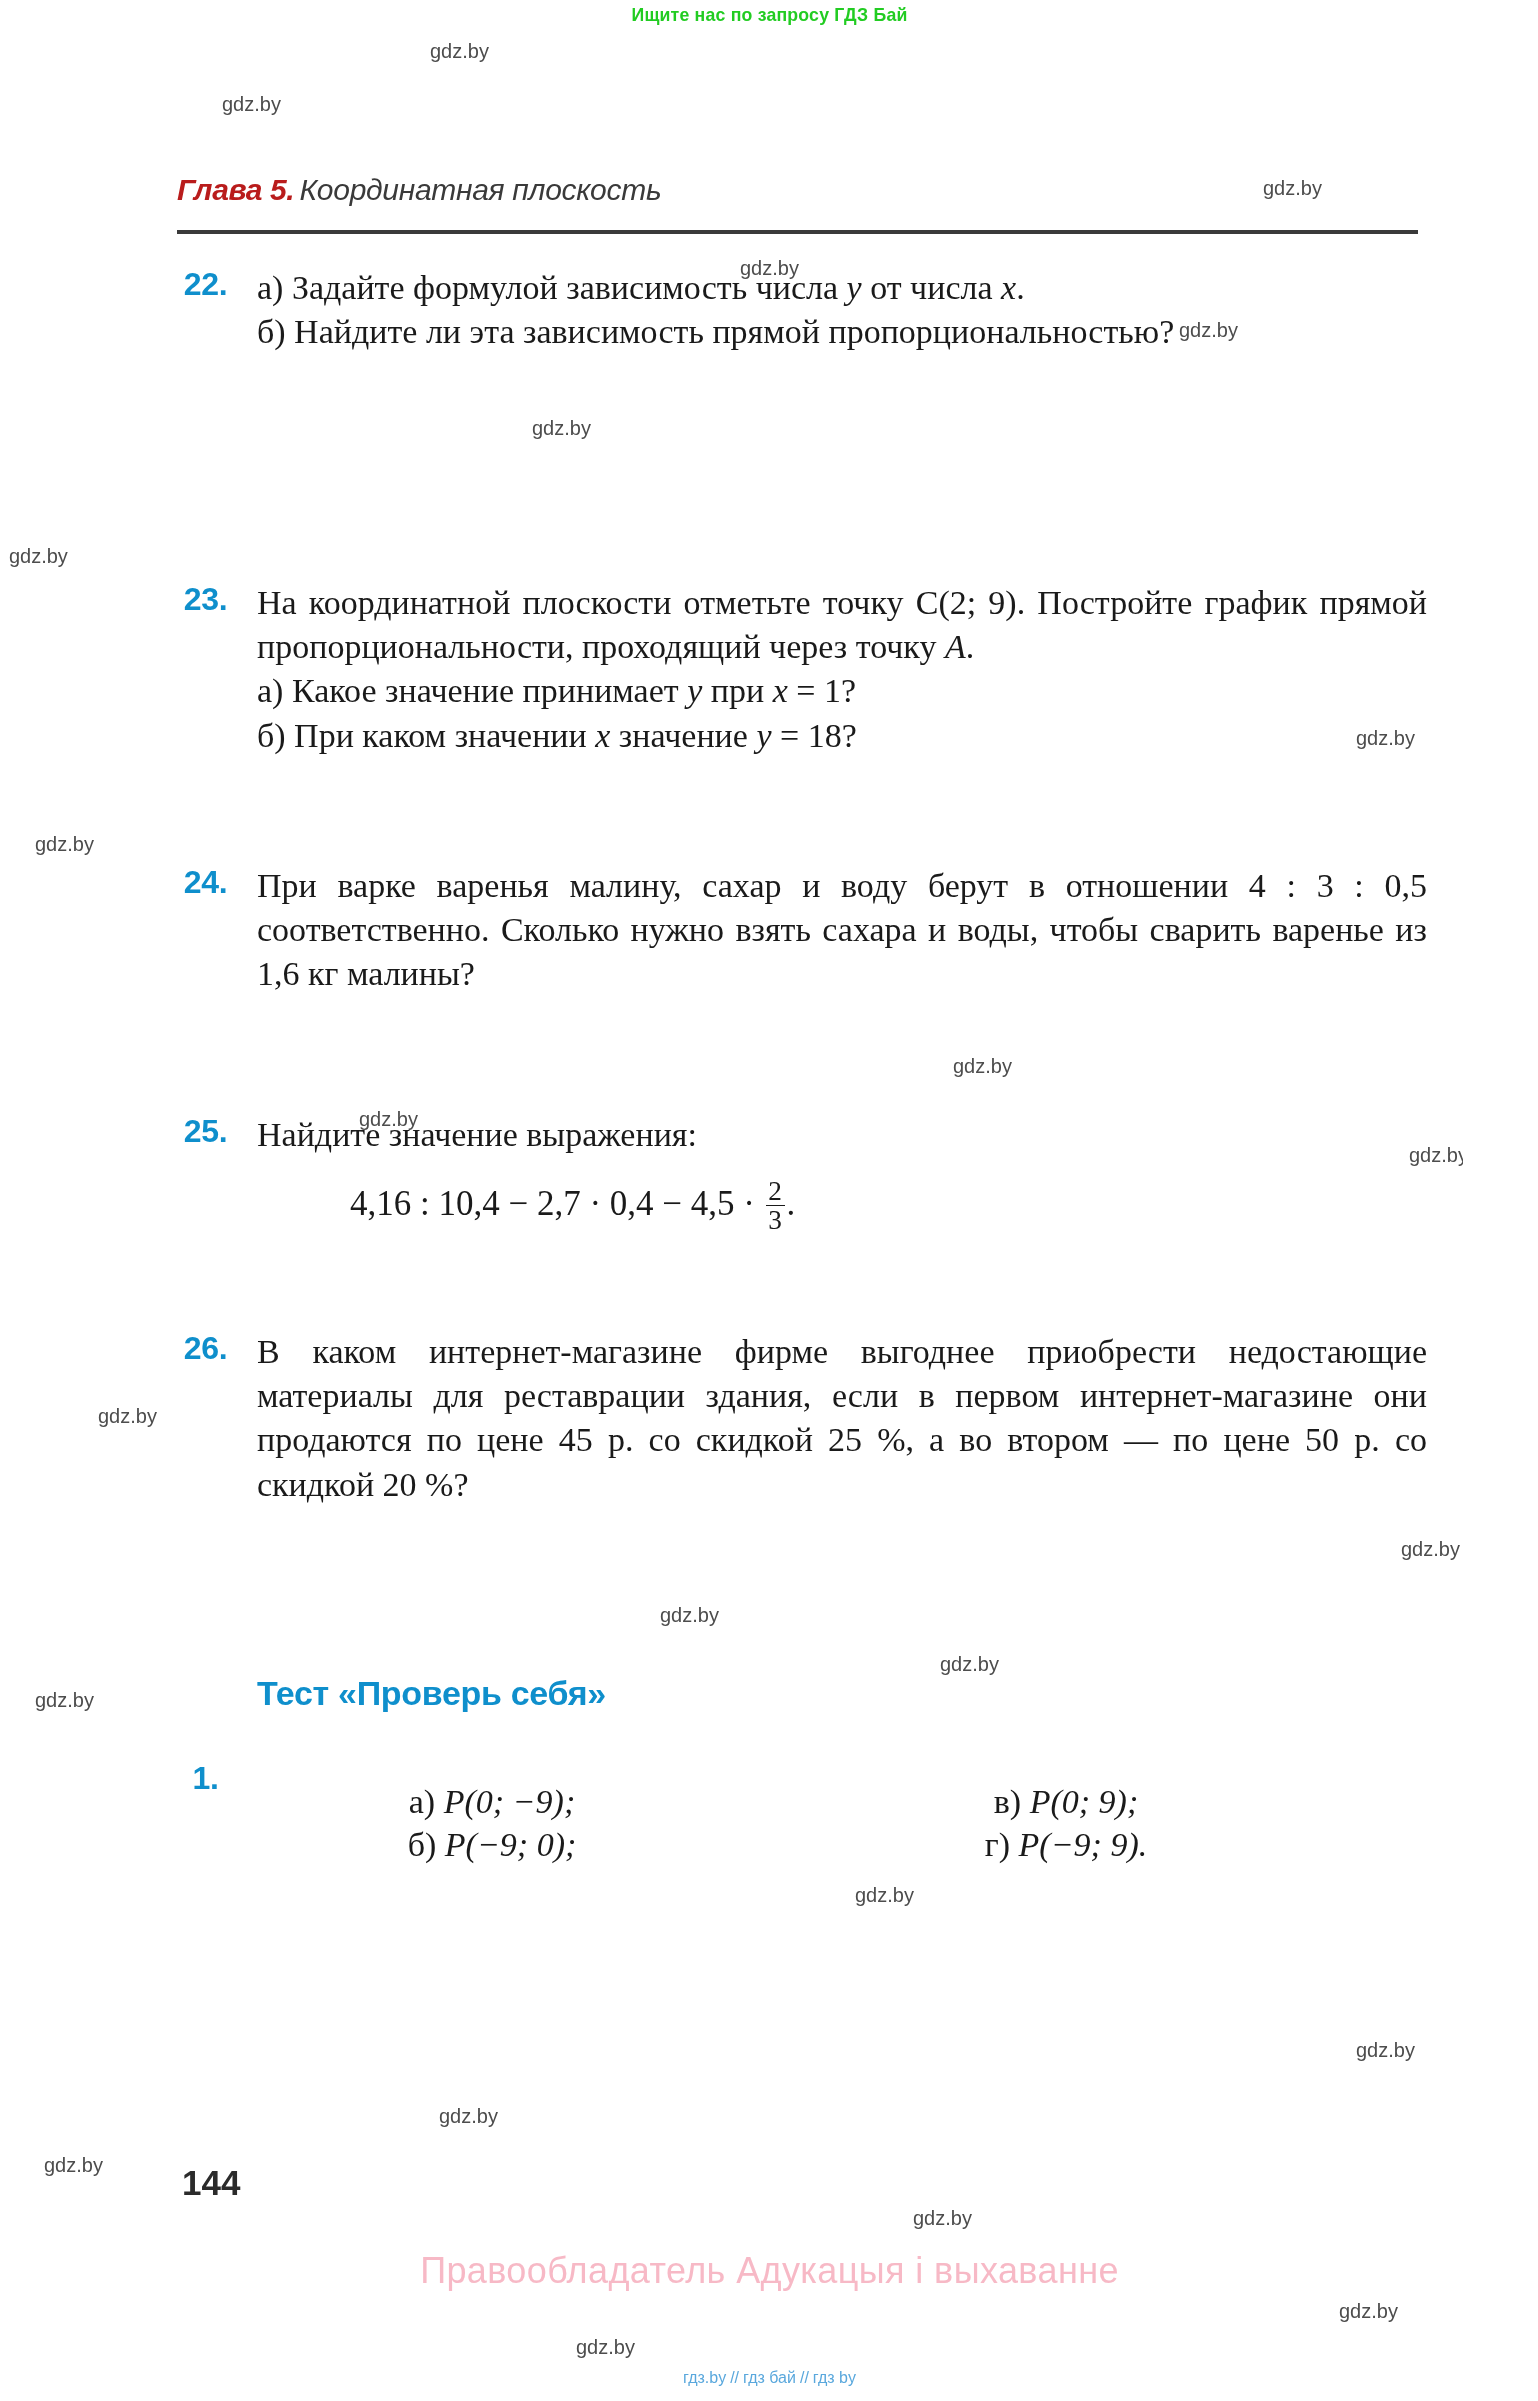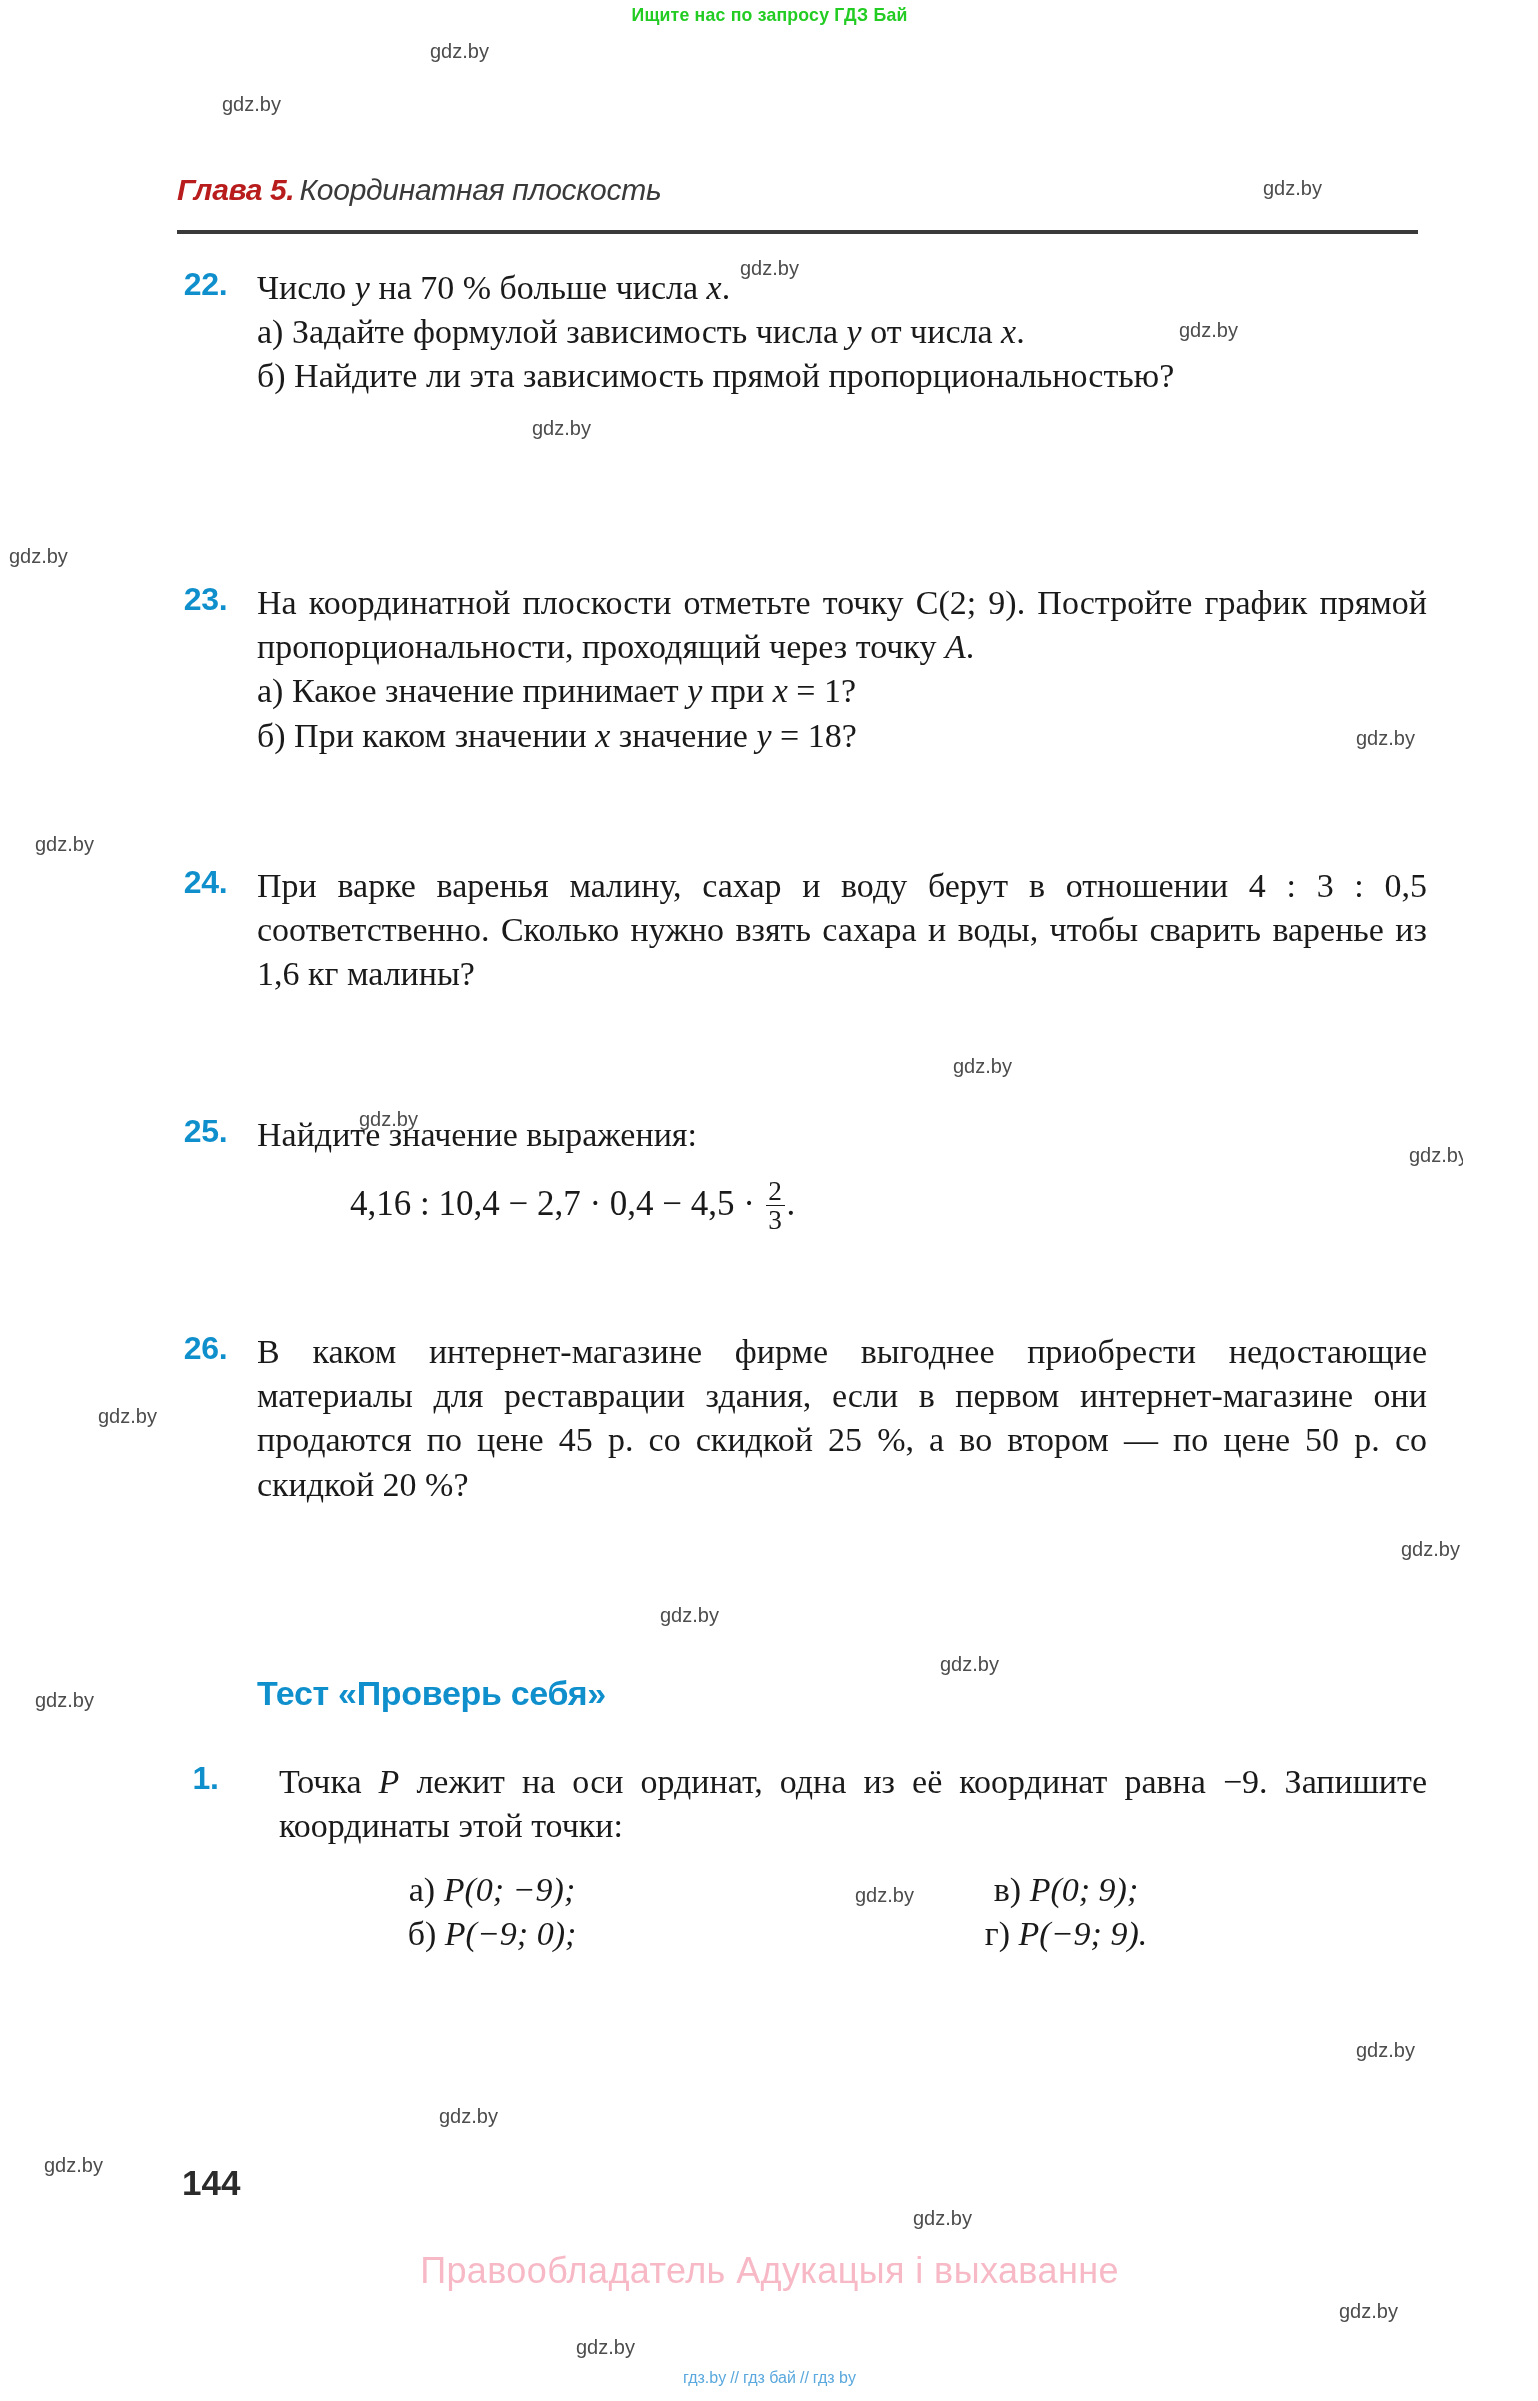--- a/index.html
+++ b/index.html
@@ -222,21 +222,20 @@
     </div>
 
   <div class="chapter-head">
     <span class="ch-num">Глава 5.</span><span class="ch-title">Координатная плоскость</span>
   </div>
   <div class="head-rule"></div>
 
   <div class="ex" style="top:266px;">
     <div class="ex-num">22.</div>
     <div class="ex-body">
-      <p class="nj">Число <i class="v">y</i> на 70 % больше числа <i class="v">x</i>.</p>
       <p>а) Задайте формулой зависимость числа <i class="v">y</i> от числа <i class="v">x</i>.</p>
       <p>б) Найдите ли эта зависимость прямой пропорциональностью?</p>
     </div>
   </div>
 
   <div class="ex" style="top:581px;">
     <div class="ex-num">23.</div>
     <div class="ex-body">
       <p>На координатной плоскости отметьте точку C(2; 9). Постройте график прямой пропорциональности, проходящий через точку <i class="v">A</i>.</p>
       <p class="nj">а) Какое значение принимает <i class="v">y</i> при <i class="v">x</i> = 1?</p>
@@ -265,23 +264,20 @@
     <div class="ex-num">26.</div>
     <div class="ex-body">
       <p>В каком интернет-магазине фирме выгоднее приобрести недостающие материалы для реставрации здания, если в первом интернет-магазине они продаются по цене 45 р. со скидкой 25 %, а во втором — по цене 50 р. со скидкой 20 %?</p>
     </div>
   </div>
 
   <div class="test-title">Тест «Проверь себя»</div>
 
   <div class="ex" style="top:1760px;">
     <div class="ex-num">1.</div>
-    <div class="ex-body" style="margin-left:111px;">
-      <p>Точка <i class="v">P</i> лежит на оси ординат, одна из её координат равна −9. Запишите координаты этой точки:</p>
-    </div>
     <div class="opt-grid" style="margin-left:111px;">
       <div><span>а)</span> <i class="v">P(0; −9);</i></div>
       <div><span>в)</span> <i class="v">P(0; 9);</i></div>
       <div><span>б)</span> <i class="v">P(−9; 0);</i></div>
       <div><span>г)</span> <i class="v">P(−9; 9).</i></div>
     </div>
   </div>
 
   <div class="page-number">144</div>
   <div class="copyright">Правообладатель Адукацыя і выхаванне</div>

